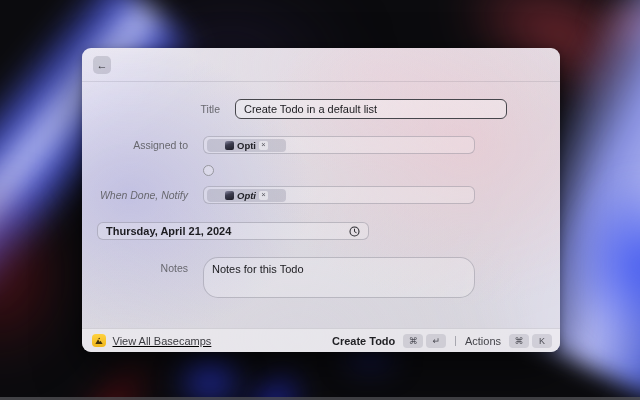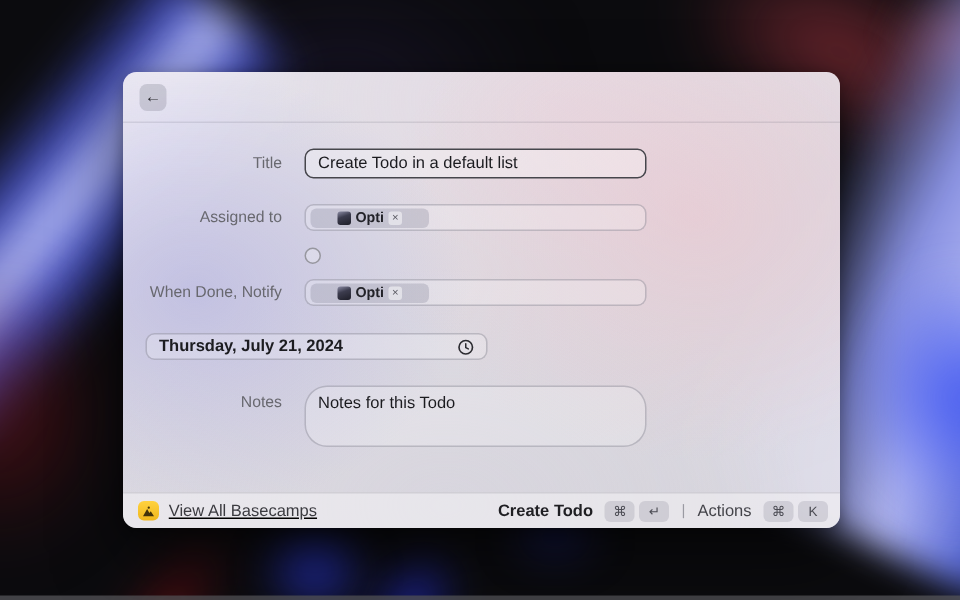--- a/index.html
+++ b/index.html
@@ -56,33 +56,33 @@
 
   .hdr-divider{position:absolute;left:0;right:0;top:33px;height:1px;background:rgba(70,70,85,.13);}
   .back-btn{
     position:absolute;left:11px;top:8px;width:18px;height:18px;border-radius:5px;
     background:rgba(122,122,138,.28);display:flex;align-items:center;justify-content:center;
     color:#2c2c31;font-size:11px;font-weight:700;cursor:pointer;
   }
 
   .row{position:absolute;left:0;width:478px;display:flex;align-items:center;}
   .lbl{width:106px;text-align:right;font-size:10.5px;color:#68686f;flex:none;}
-  .ctl{margin-left:15px;width:228px;box-sizing:border-box;}
-
-  .row-title{top:51px;height:20px;}
+  .ctl{margin-left:15px;width:272px;box-sizing:border-box;}
+
+  .row-title{top:51px;height:20px;padding-left:32px;}
   .input-title{
     height:20px;border:1.5px solid #46464c;border-radius:6px;background:rgba(255,255,255,.32);
     display:flex;align-items:center;padding:0 8px;font-size:11px;font-weight:500;color:#1b1b1f;
   }
   .field{
     height:18px;border:1px solid rgba(90,90,105,.30);border-radius:6px;background:rgba(255,255,255,.22);
     display:flex;align-items:center;padding:0 3px;
   }
   .row-assigned{top:88px;height:18px;}
-  .row-whendone{top:138px;height:18px;}
+  .row-whendone{top:138px;height:18px;font-style:italic;}
   .row-dueon{top:174px;height:18px;}
   .field-date{padding:0 8px;justify-content:space-between;}
   .date-text{font-size:11px;font-weight:600;color:#1c1c20;}
 
   .tag{
     display:inline-flex;align-items:center;gap:3px;height:13px;padding:0 18px;
     background:rgba(124,124,146,.28);border-radius:4px;cursor:pointer;
   }
   .tag-avatar{width:9px;height:9px;border-radius:2px;flex:none;
     background:linear-gradient(160deg,#8d8da6 0%,#3c3c4e 40%,#1e1e28 100%);}
@@ -181,21 +181,21 @@
       <span class="tag">
         <span class="tag-avatar"></span>
         <span class="tag-name">Opti</span>
         <span class="tag-x">×</span>
       </span>
     </div>
   </div>
 
   <div class="row row-dueon">
     <div class="ctl field field-date">
-      <span class="date-text">Thursday, July 21, 2024</span>
+      <span class="date-text">Thursday, April 21, 2024</span>
       <svg width="11" height="11" viewBox="0 0 11 11">
         <circle cx="5.5" cy="5.5" r="4.5" fill="none" stroke="#2b2b30" stroke-width="1.1"></circle>
         <path d="M5.5 3.1 L5.5 5.7 L7.2 6.6" fill="none" stroke="#2b2b30" stroke-width="1" stroke-linecap="round"></path>
       </svg>
     </div>
   </div>
 
   <div class="row row-notes">
     <div class="lbl" style="margin-top:5px;">Notes</div>
     <div class="ctl notes-area">

